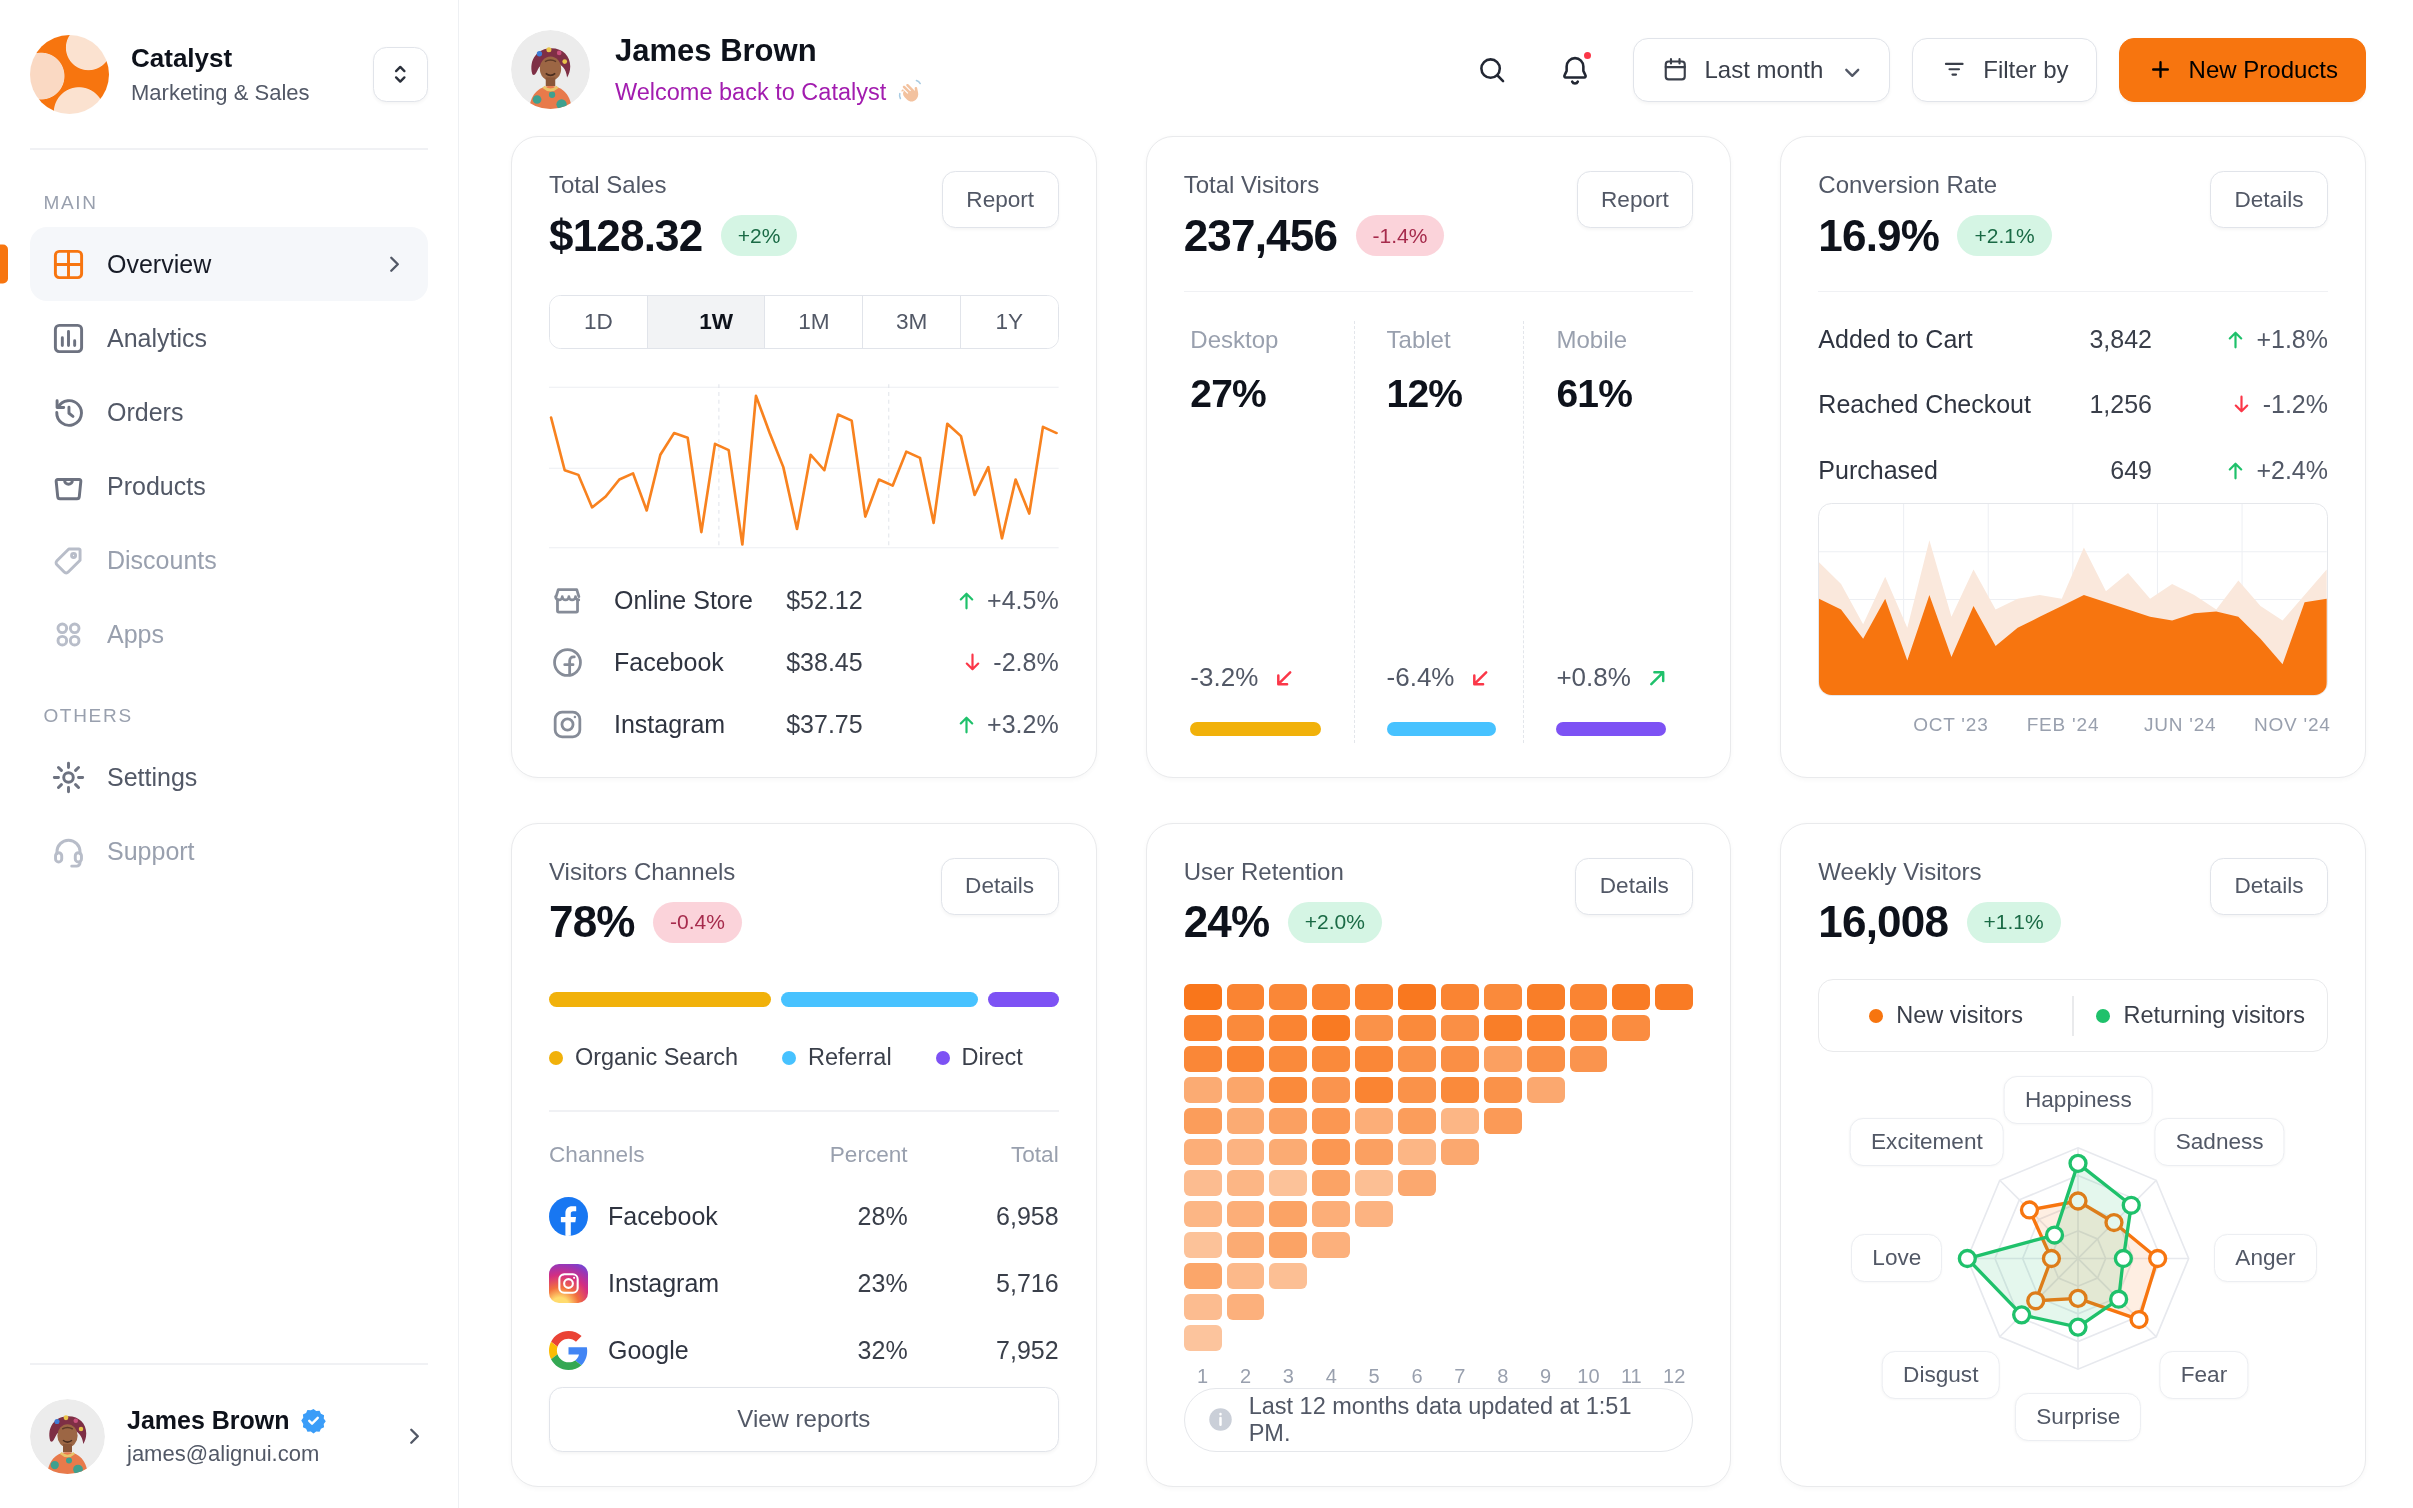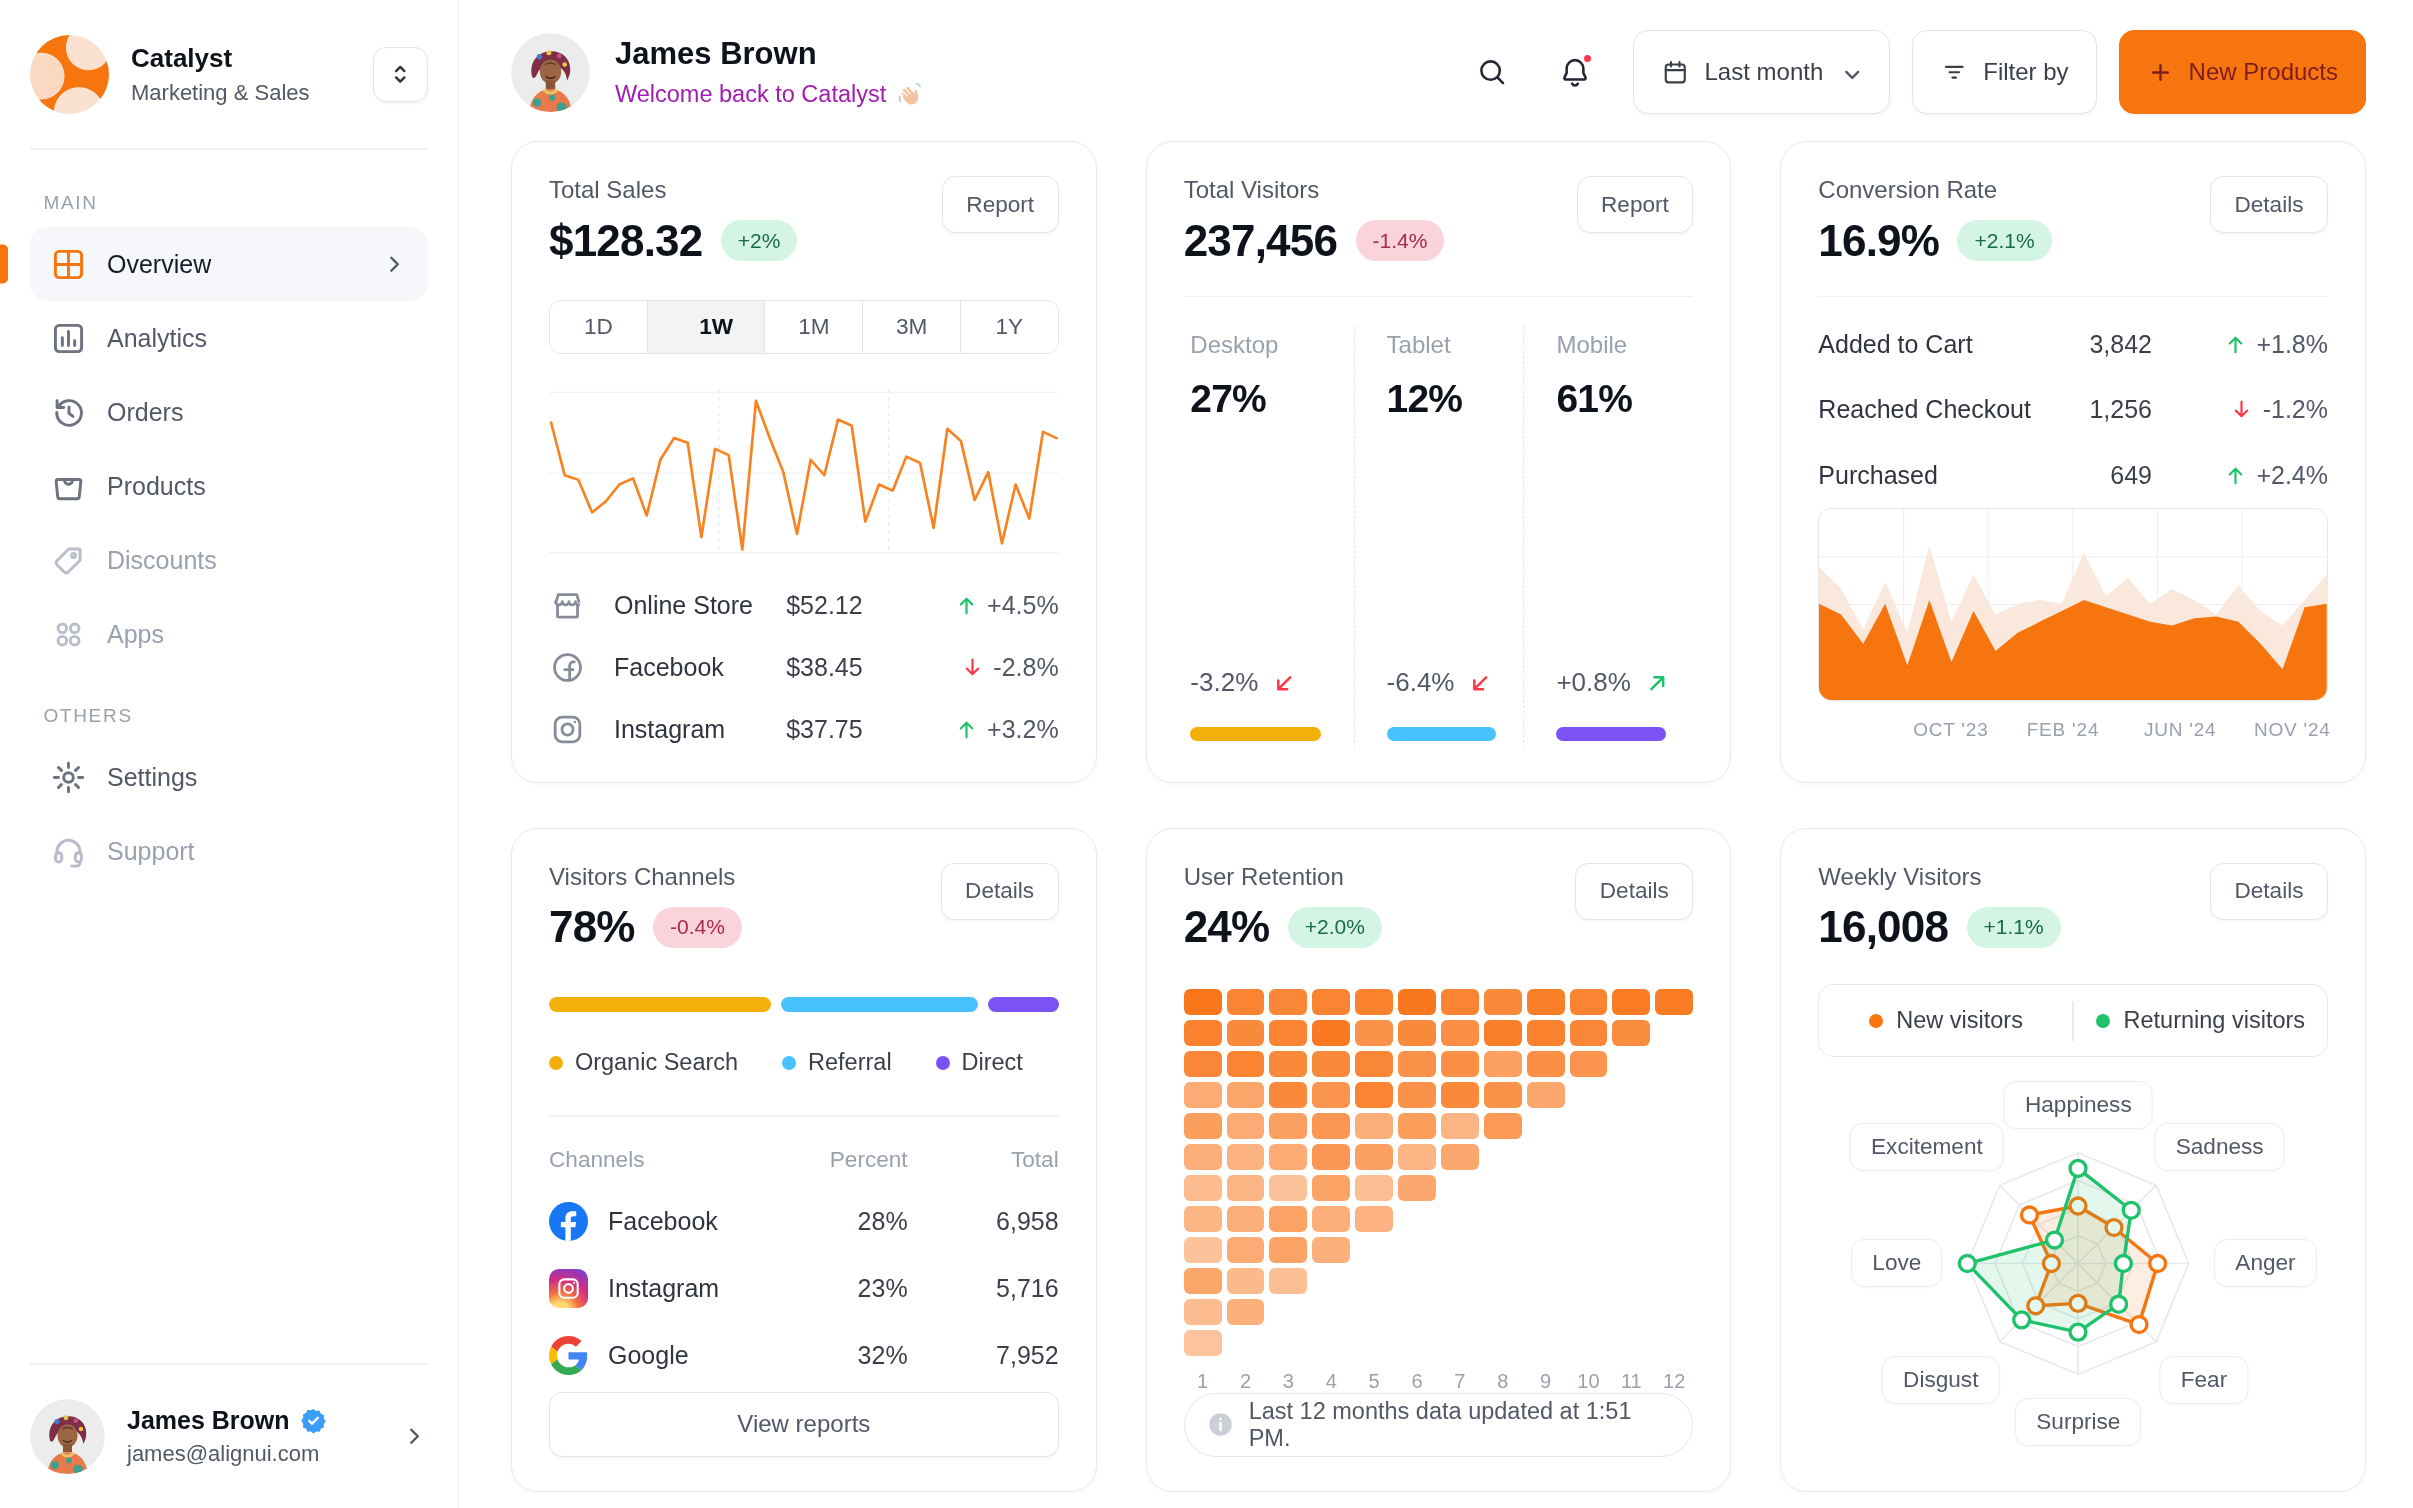--- a/index.html
+++ b/index.html
@@ -59,26 +59,26 @@
   .topbar-name { font-size:31px; font-weight:700; }
   .topbar-welcome { font-size:23.5px; color:#a21caf; display:flex; align-items:flex-end; gap:10px; }
   .hand-icon { width:28.5px; height:28.5px; }
   .topbar-right { margin-left:auto; display:flex; align-items:center; gap:22px; }
   .icon-btn { width:49px; height:49px; display:flex; align-items:center; justify-content:center;
     color:#222733; position:relative; cursor:pointer; }
   .icon-btn svg { width:34px; height:34px; }
   .icon-btn.first { margin-right:11.7px; }
   .notif-dot { position:absolute; top:5px; right:6.7px; width:11px; height:11px; border-radius:50%;
     background:#FB3748; border:2.5px solid #fff; }
-  .btn { height:84px; display:inline-flex; align-items:center; gap:15px; padding:0 27px;
+  .btn { height:64px; display:inline-flex; align-items:center; gap:15px; padding:0 27px;
     border:1.7px solid #E1E4EA; border-radius:15px; background:#fff; font-size:24px; color:#3A3F4A;
     font-weight:500; cursor:pointer; box-shadow:0 1.7px 3.4px rgba(14,18,27,.04); white-space:nowrap; }
   .btn svg { width:28.5px; height:28.5px; }
   .btn .chev { width:23.5px; height:23.5px; color:#525866; }
-  .btn-primary { background:#F7750F; border-color:#F7750F; color:#7f1d1d; font-weight:500; }
+  .btn-primary { background:#F7750F; border-color:#F7750F; color:#000000; font-weight:500; }
   .btn-primary svg { width:27px; height:27px; }
 
   
   .cards { display:grid; grid-template-columns:repeat(3,1fr); grid-auto-rows:1fr; gap:45px 49px;
     margin-top:27px; flex:1; min-height:0; }
   .card { border:1.7px solid #E9EAEC; border-radius:27px; background:#fff; padding:34px 37px;
     display:flex; flex-direction:column; box-shadow:0 1.7px 5px rgba(14,18,27,.03); min-width:0; }
   .card-head { display:flex; align-items:flex-start; }
   .card-titleblock { display:flex; flex-direction:column; gap:11.7px; }
   .card-title { font-size:24px; color:#525866; font-weight:500; }

